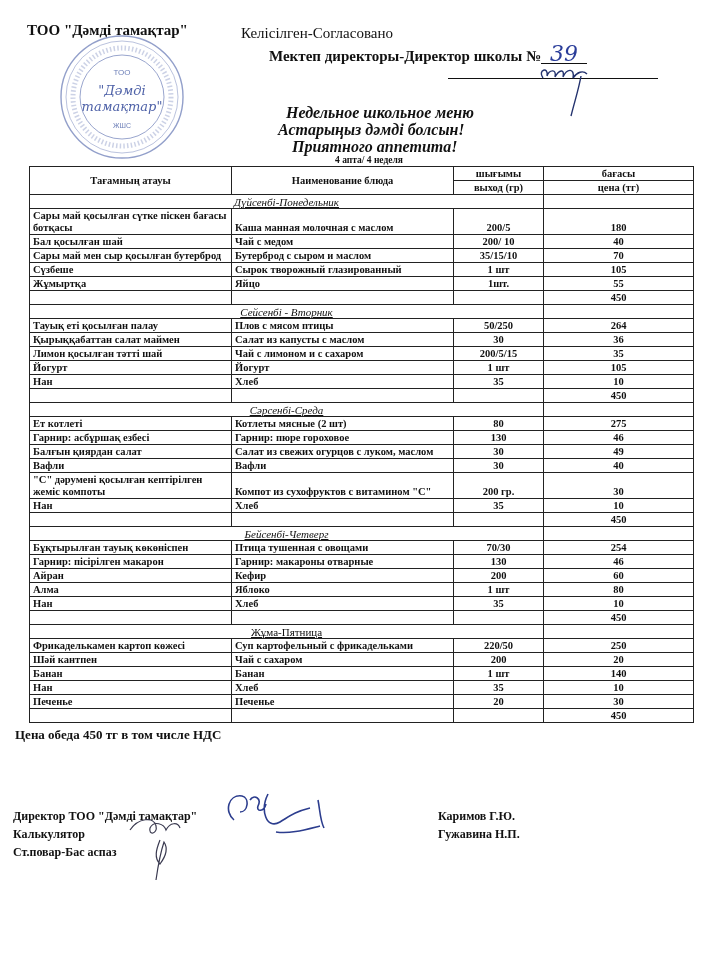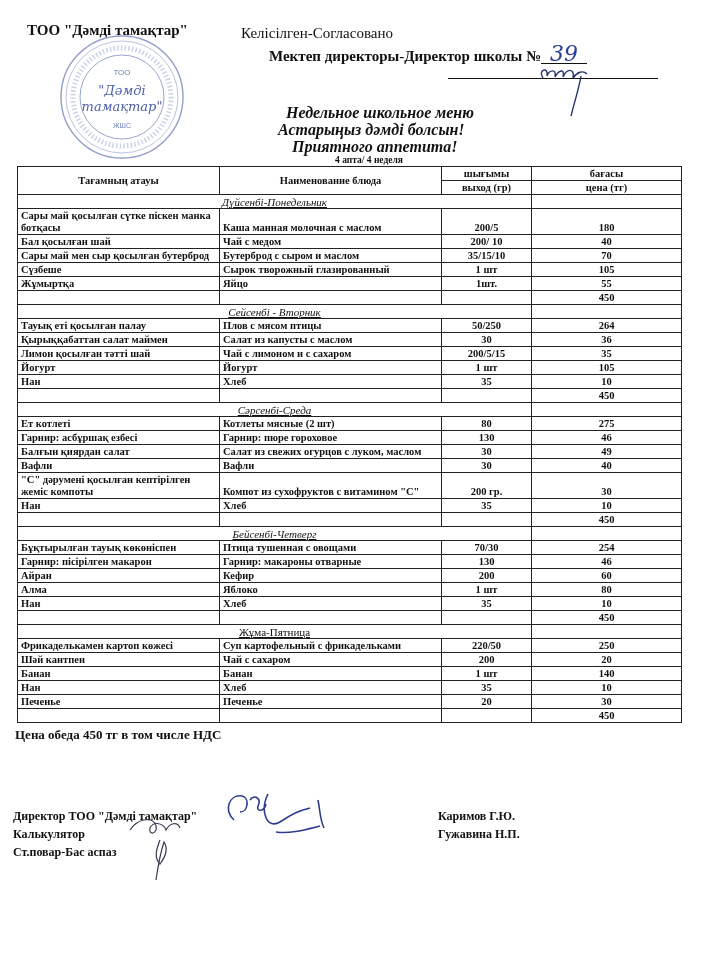--- a/index.html
+++ b/index.html
@@ -13,21 +13,21 @@
                 font-family:"DejaVu Serif", serif; font-style:italic; font-weight:normal; color:#2a3d9a; font-size:22px; line-height:18px; }
   .sign-line { left:448px; top:78px; width:210px; height:0; border-top:1px solid #111; }
   .approve-sig { left:535px; top:60px; }
   .subtitle { font-style:italic; font-weight:bold; font-size:16px; }
   .s1 { left:286px; top:104px; }
   .s2 { left:278px; top:121px; }
   .s3 { left:292px; top:138px; }
   .week { left:323px; top:155px; font-size:9.5px; font-weight:bold;margin-left:12px; }
   .stamp { left:58px; top:33px; width:128px; height:128px; }
 
-  table.menu { position:absolute; left:17px; top:166px; width:582px; border-collapse:collapse;
+  table.menu { position:absolute; left:29px; top:166px; width:582px; border-collapse:collapse;
                font-size:10.5px; font-weight:bold; table-layout:fixed; }
   table.menu td, table.menu th { border:1px solid #222; padding:0 3px; height:13px; line-height:12px; vertical-align:bottom; }
   table.menu th { font-weight:bold; text-align:center; vertical-align:middle; font-size:10.5px; }
   .c1 { width:202px; } .c2 { width:222px; } .c3 { width:90px; } .c4 { width:150px; }
   td.num { text-align:center; }
   td.day { text-align:center; font-style:italic; font-weight:normal; text-decoration:underline; font-size:11px; }
   td.day.plain { font-style:normal; }
   tr.tall td { height:25px; }
   .pricenote { left:15px; top:727px; font-size:13px; font-weight:bold; }
   .sigrow { font-size:12px; font-weight:bold; }
@@ -82,21 +82,21 @@
       <th>выход (гр)</th>
       <th>цена (тг)</th>
     </tr>
   </thead>
   <tbody id="menu-body">
       <tr>
         <td colspan="3" class="day">Дүйсенбі-Понедельник</td>
         <td></td>
       </tr>
       <tr class="tall">
-        <td>Сары май қосылған сүтке піскен манка ботқасы</td>
+        <td>Сары май қосылған сүтке піскен бағасы ботқасы</td>
         <td>Каша манная молочная с маслом</td>
         <td class="num">200/5</td>
         <td class="num">180</td>
       </tr>
       <tr>
         <td>Бал қосылған шай</td>
         <td>Чай с медом</td>
         <td class="num">200/ 10</td>
         <td class="num">40</td>
       </tr>

